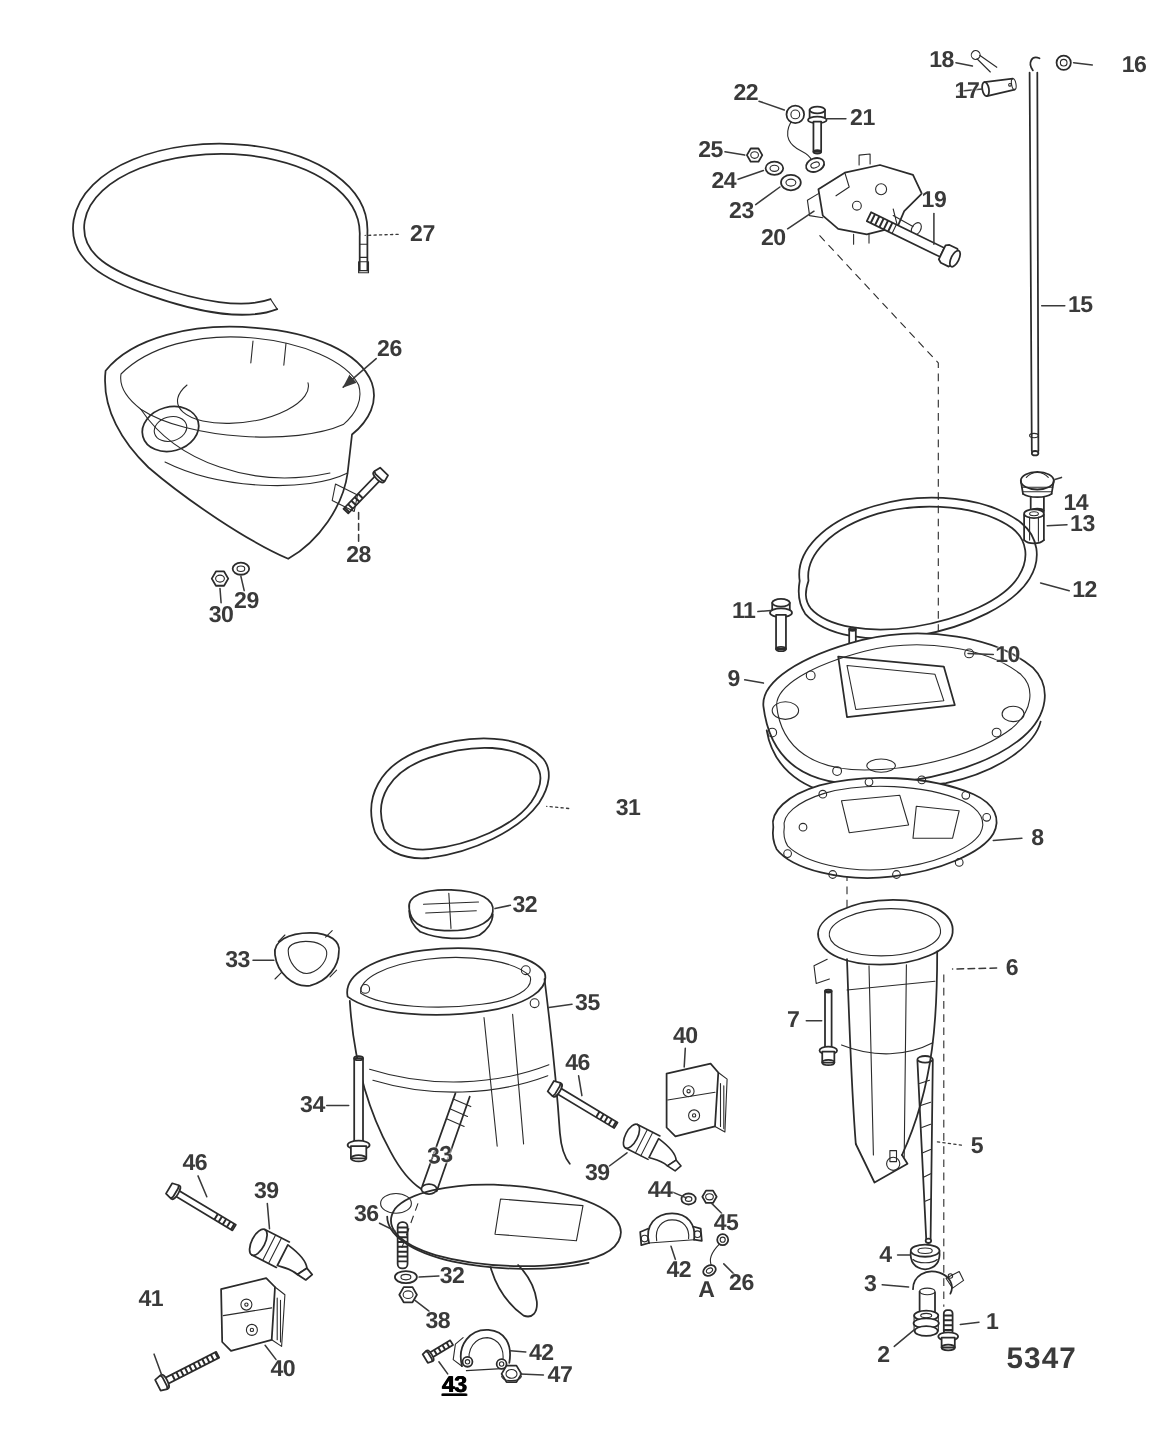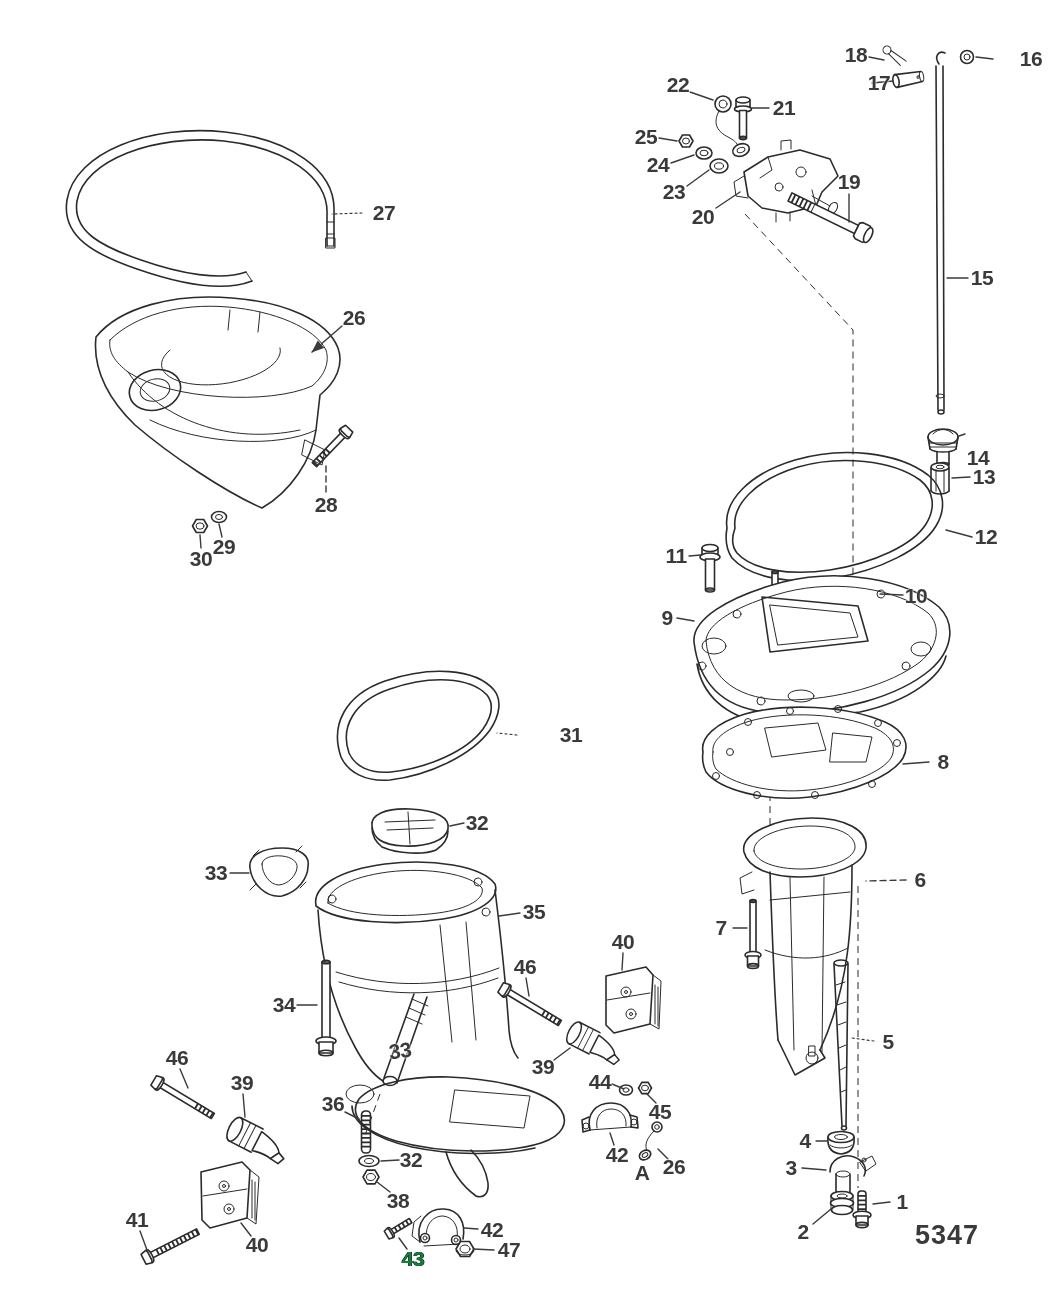--- a/index.html
+++ b/index.html
@@ -9,21 +9,21 @@
 .stage svg{position:absolute;left:0;top:0;}
 .ln{stroke:var(--ink);stroke-width:1.6;fill:none;stroke-linecap:round;stroke-linejoin:round;}
 .tn{stroke:var(--ink);stroke-width:1;fill:none;stroke-linecap:round;stroke-linejoin:round;}
 .fw{stroke:var(--ink);stroke-width:1.6;fill:#fff;stroke-linejoin:round;}
 .thr{stroke:var(--ink);stroke-dasharray:1.8 2.6;fill:none;}
 .cl{stroke:var(--ink);stroke-width:1;stroke-dasharray:7 5;fill:none;}
 #callouts{position:absolute;left:0;top:0;width:100%;height:100%;}
 .callout{position:absolute;transform:translate(-50%,-50%);
   font-weight:bold;font-size:21px;color:var(--label);letter-spacing:-0.5px;
   text-shadow:0 0 2px #fff,0 0 2px #fff;white-space:nowrap;}
-.callout.emphasis{color:#15803d;text-shadow:0.5px 0 #000,-0.5px 0 #000,0 0 2px #fff;}
+.callout.emphasis{color:#000000;text-shadow:0.5px 0 #000,-0.5px 0 #000,0 0 2px #fff;text-decoration:underline;}
 .leader{stroke:var(--label);stroke-width:1.4;fill:none;stroke-linecap:round;}
 .leader.dashed{stroke-dasharray:6 4;}
 .leader.dotted{stroke-dasharray:2 3;stroke-width:1.2;}
 .figcode{position:absolute;left:947px;top:1235px;transform:translate(-50%,-50%);
   font-weight:bold;font-size:27px;color:var(--label);letter-spacing:1px;}
 </style>
 </head>
 <body>
 
 <div class="stage">
@@ -523,21 +523,21 @@
       <div class="callout" style="left: 216px; top: 873px;">33</div>
       <div class="callout" style="left: 400px; top: 1051px; transform: translate(-50%, -50%) rotate(-8deg);">33</div>
       <div class="callout" style="left: 534px; top: 912px;">35</div>
       <div class="callout" style="left: 284px; top: 1005px;">34</div>
       <div class="callout" style="left: 333px; top: 1104px;">36</div>
       <div class="callout" style="left: 411px; top: 1160px;">32</div>
       <div class="callout" style="left: 398px; top: 1201px;">38</div>
       <div class="callout" style="left: 177px; top: 1058px;">46</div>
       <div class="callout" style="left: 242px; top: 1083px;">39</div>
       <div class="callout" style="left: 257px; top: 1245px;">40</div>
-      <div class="callout" style="left: 137px; top: 1220px; text-align: center;">41</div>
+      <div class="callout" style="left: 137px; top: 1181px; text-align: center;">41</div>
       <div class="callout" style="left: 525px; top: 967px;">46</div>
       <div class="callout" style="left: 623px; top: 942px;">40</div>
       <div class="callout" style="left: 543px; top: 1067px;">39</div>
       <div class="callout" style="left: 600px; top: 1082px;">44</div>
       <div class="callout" style="left: 660px; top: 1112px;">45</div>
       <div class="callout" style="left: 617px; top: 1155px;">42</div>
       <div class="callout" style="left: 674px; top: 1167px;">26</div>
       <div class="callout" style="left: 642px; top: 1173px;">A</div>
       <div class="callout" style="left: 492px; top: 1230px;">42</div>
       <div class="callout emphasis" style="left: 413px; top: 1259px;">43</div>

